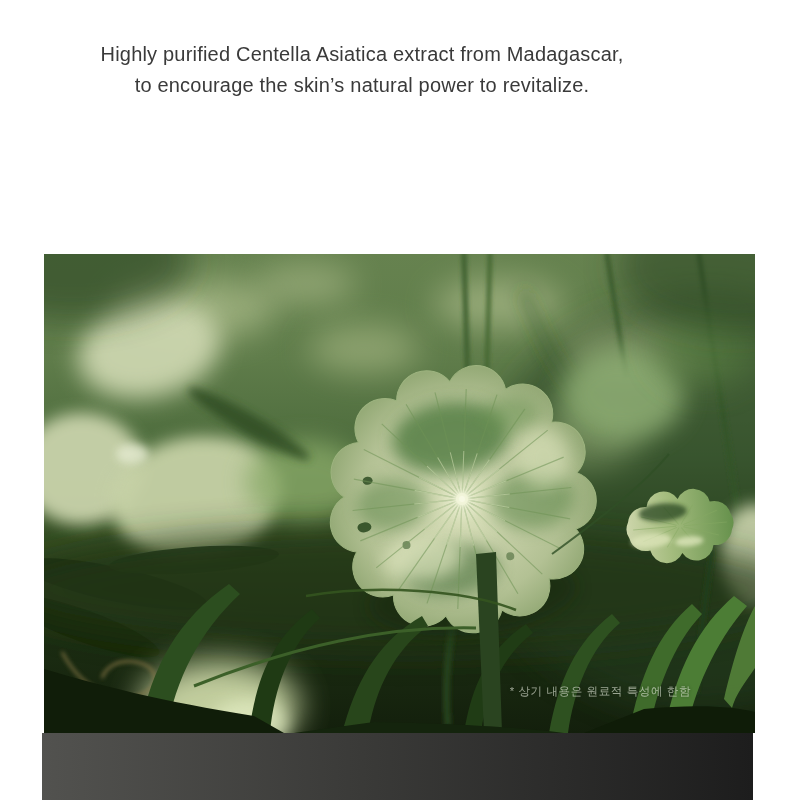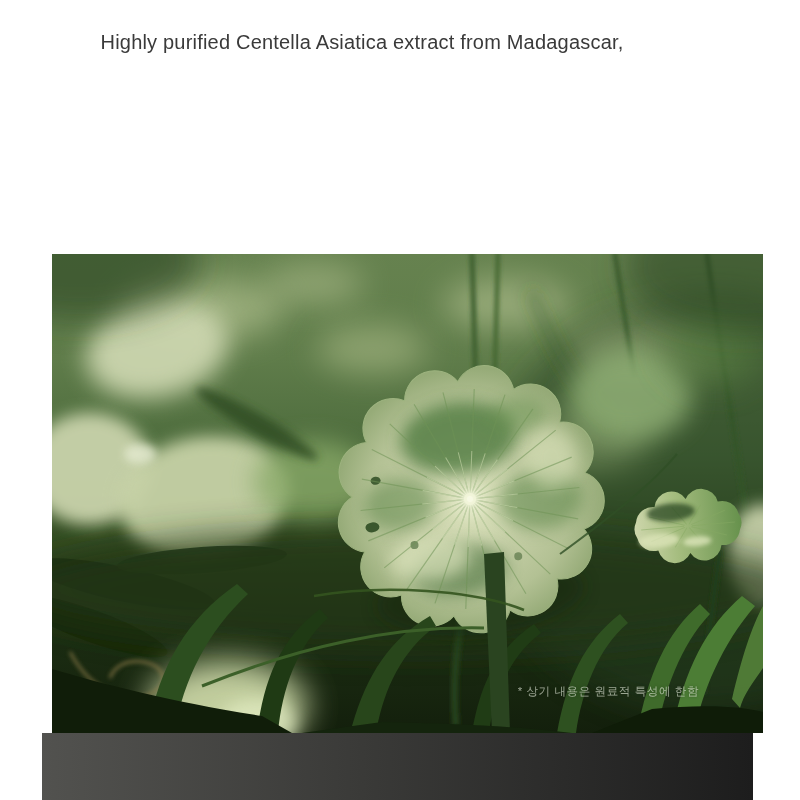--- a/index.html
+++ b/index.html
@@ -2,29 +2,29 @@
 <html style="--page-bg: #ffffff; --text-color: #3a3a3a; --caption-color: rgba(235,240,226,0.62); --bar-left: #52524f; --bar-right: #1d1d1d;"><head>
 <meta charset="utf-8">
 <style>
   html,body{margin:0;padding:0;}
   body{
     width:800px;height:800px;position:relative;overflow:hidden;
     background:var(--page-bg,#ffffff);
     font-family:"Liberation Sans", sans-serif;
   }
   .intro{
-    position:absolute;top:4px;left:0;width:724px;
+    position:absolute;top:16px;left:0;width:724px;
     padding-top:23px;text-align:center;
     color:var(--text-color,#3a3a3a);
   }
   .intro p{
     margin:0;font-size:20px;line-height:31px;letter-spacing:.2px;font-weight:400;
   }
   .photo{
-    position:absolute;left:52px;top:254px;width:711px;height:479px;
+    position:absolute;left:44px;top:254px;width:711px;height:479px;
     overflow:hidden;background:#4c6a3c;
   }
   .photo svg{display:block;}
   .caption{
     position:absolute;right:64px;bottom:34px;
     font-size:11.5px;letter-spacing:.6px;
     color:var(--caption-color,rgba(235,240,226,0.62));
     text-shadow:0 0 3px rgba(20,40,15,.5);
   }
   .bottom-bar{
@@ -33,20 +33,21 @@
   }
   #veins line{stroke:#6f9356;stroke-width:1.2;opacity:.55;}
   #veins-inner line{stroke:#e9efcc;stroke-width:1;opacity:.45;}
   #small-veins line{stroke:#86a963;stroke-width:1;opacity:.5;}
 </style>
 </head>
 <body>
 
 <div class="intro">
   <p>Highly purified Centella Asiatica extract from Madagascar,</p>
+  <p>to encourage the skin’s natural power to revitalize.</p>
 </div>
 
 <div class="photo">
   <svg width="711" height="479" viewBox="0 0 711 479" xmlns="http://www.w3.org/2000/svg">
     <defs>
       <linearGradient id="bgGrad" x1="0" y1="0" x2="0" y2="1">
         <stop offset="0" stop-color="#66824f"></stop>
         <stop offset=".22" stop-color="#5f7c4a"></stop>
         <stop offset=".42" stop-color="#4c6b3c"></stop>
         <stop offset=".62" stop-color="#31491f"></stop>

